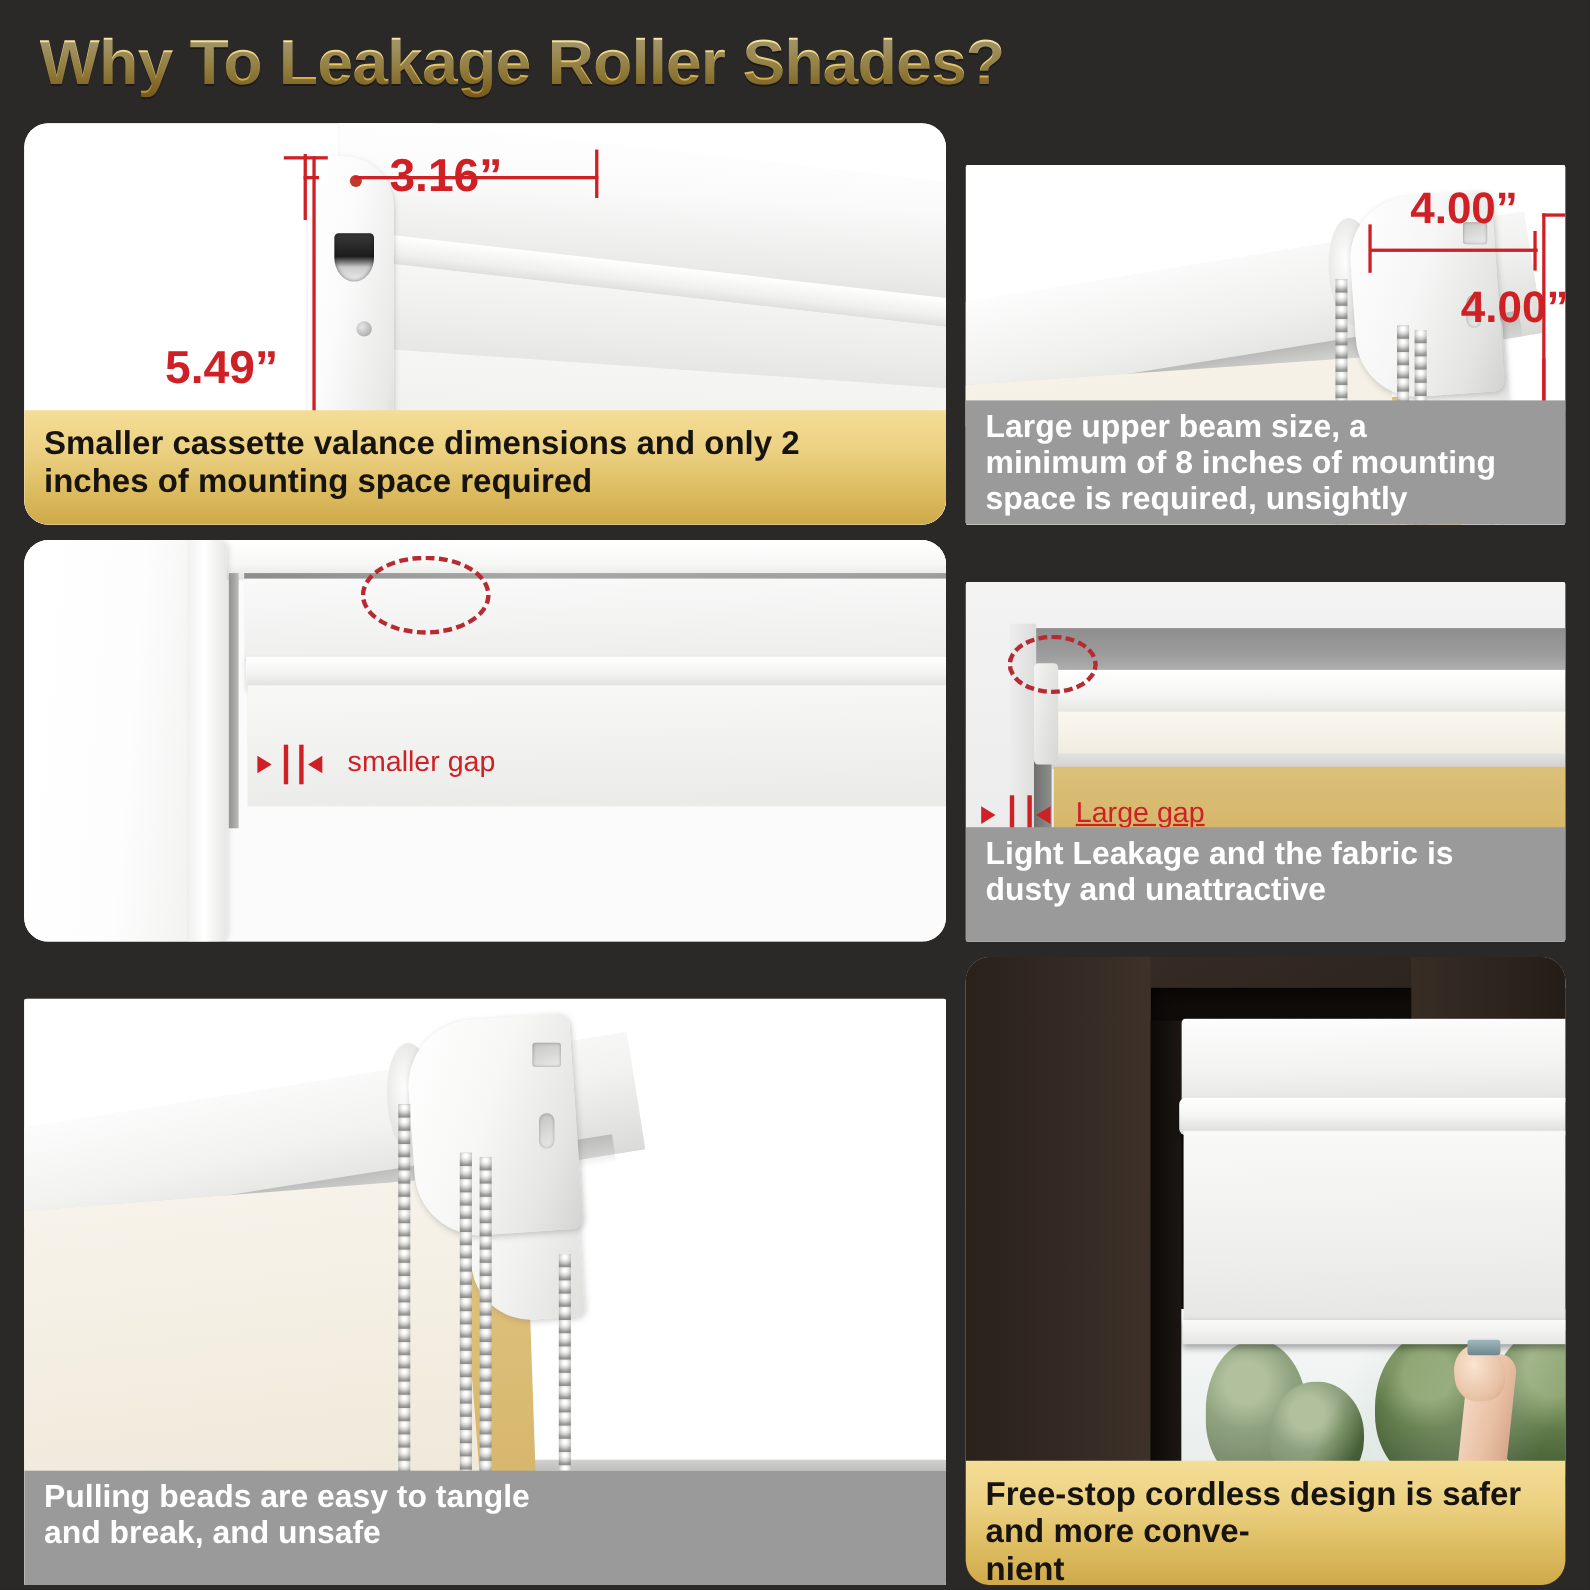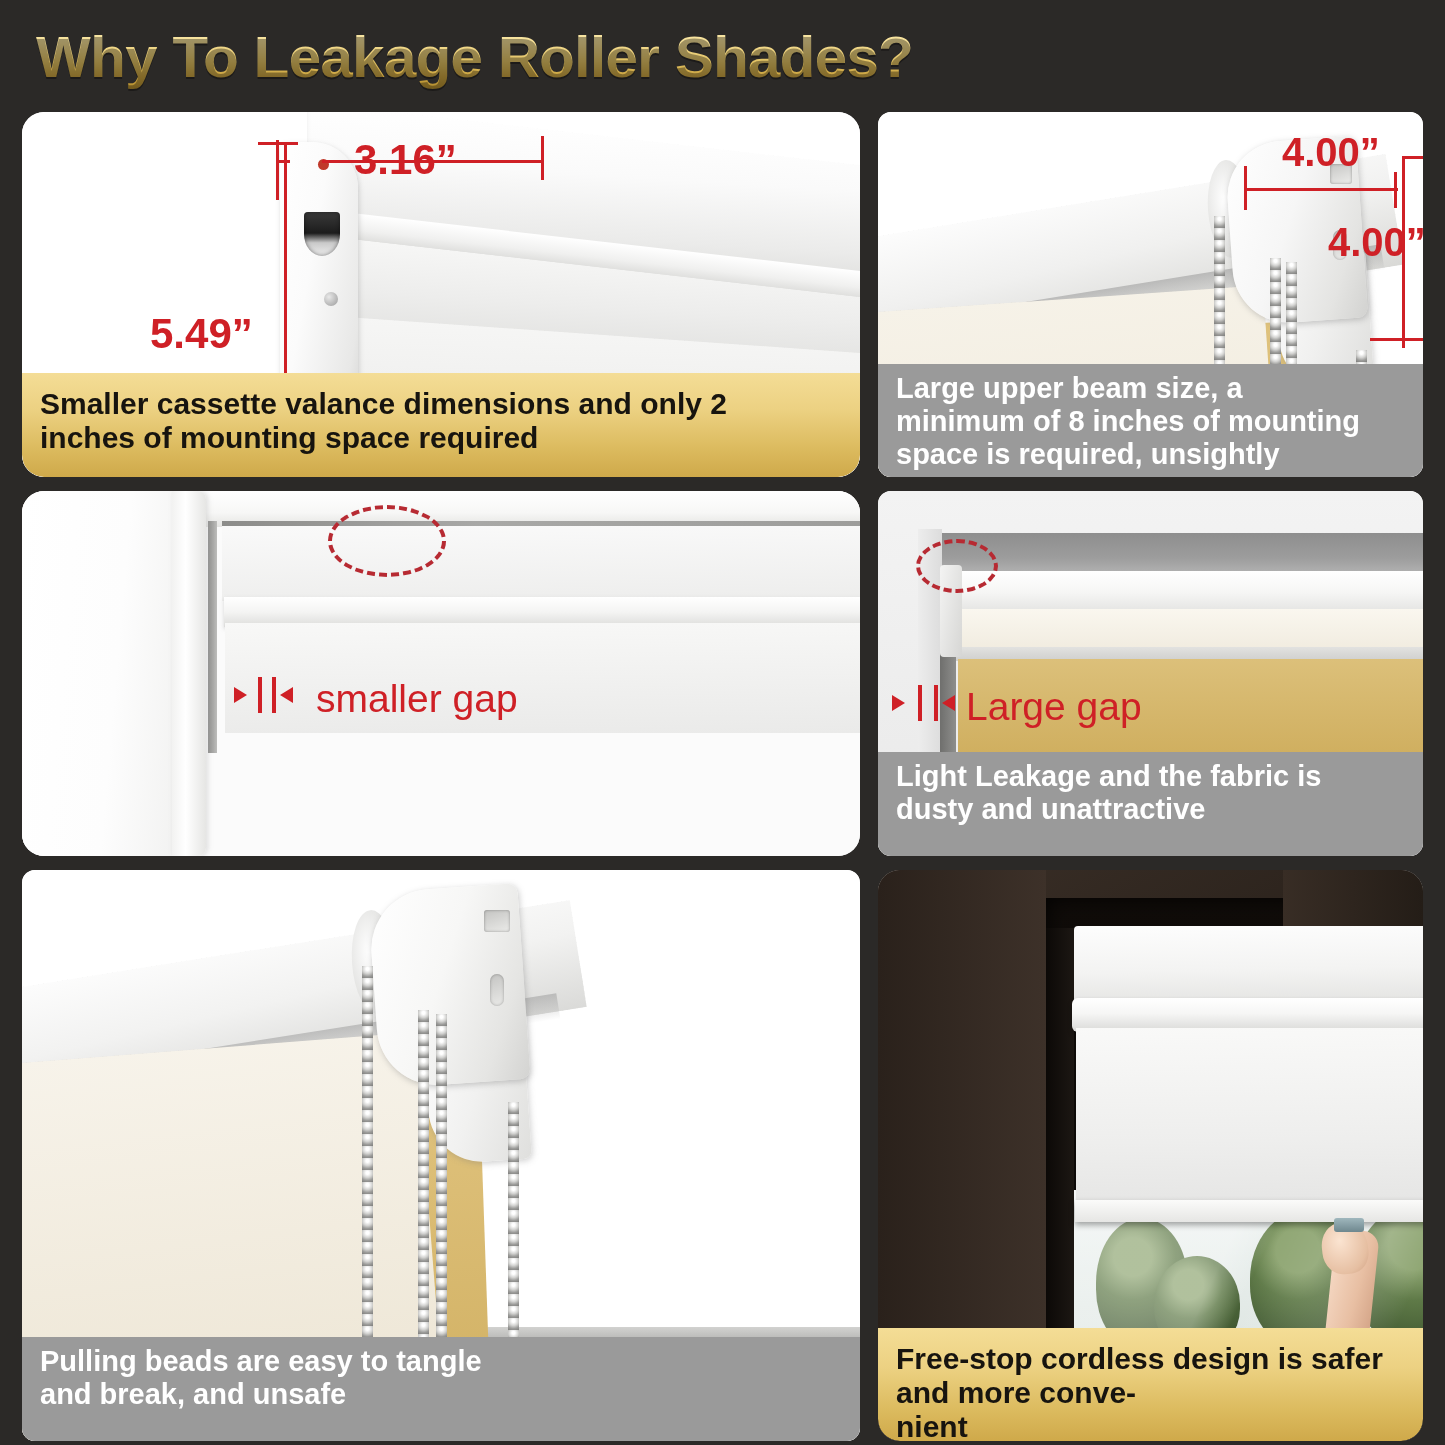--- a/index.html
+++ b/index.html
@@ -42,21 +42,21 @@
     column-gap: 18px;
     row-gap: 14px;
   }
 
   .panel {
     position: relative;
     overflow: hidden;
     background: #ffffff;
   }
   .panel.good { border-radius: 22px; }
-  .panel.bad  { border-radius: 13px; }
+  .panel.bad  { border-radius: 2px; margin-top: 38px; }
 
   .photo {
     position: absolute; inset: 0;
     overflow: hidden;
   }
 
   
   .caption {
     position: absolute;
     left: 0; right: 0; bottom: 0;
@@ -105,21 +105,21 @@
   .arrow-l {
     position: absolute; width: 0; height: 0;
     border-right: 13px solid #cf2026;
     border-top: 8px solid transparent;
     border-bottom: 8px solid transparent;
     z-index: 31;
   }
   .gap-text {
     position: absolute;
     color: #cf2026;
-    font-size: 39px;
+    font-size: 26px;
     z-index: 31;
     white-space: nowrap;
   }
   .gap-bar { position: absolute; width: 4px; background: #cf2026; z-index: 31; }
   .dash-ellipse {
     position: absolute;
     border: 4px dashed #b72a32;
     border-radius: 50%;
     z-index: 32;
   }
@@ -583,21 +583,21 @@
       <div class="left-wall"></div>
       <div class="dark-gap"></div>
       <div class="bracket-sm"></div>
 
       <div class="dash-ellipse" style="left:38px; top:48px; width:82px; height:54px;"></div>
 
       <div class="arrow-r" style="left:14px; top:204px;"></div>
       <div class="gap-bar" style="left:40px; top:194px; height:36px;"></div>
       <div class="gap-bar" style="left:56px; top:194px; height:36px;"></div>
       <div class="arrow-l" style="left:64px; top:204px;"></div>
-      <div class="gap-text" style="left:88px; top:194px;">Large gap</div>
+      <div class="gap-text" style="left:100px; top:194px;text-decoration:underline;">Large gap</div>
     </div>
     <div class="caption gray">Light Leakage and the fabric is
 dusty and unattractive</div>
   </div>
 
   <div class="panel bad" id="p6">
     <div class="photo">
       <div class="bg"></div>
       <div class="floor"></div>
       <div class="tube"></div>

